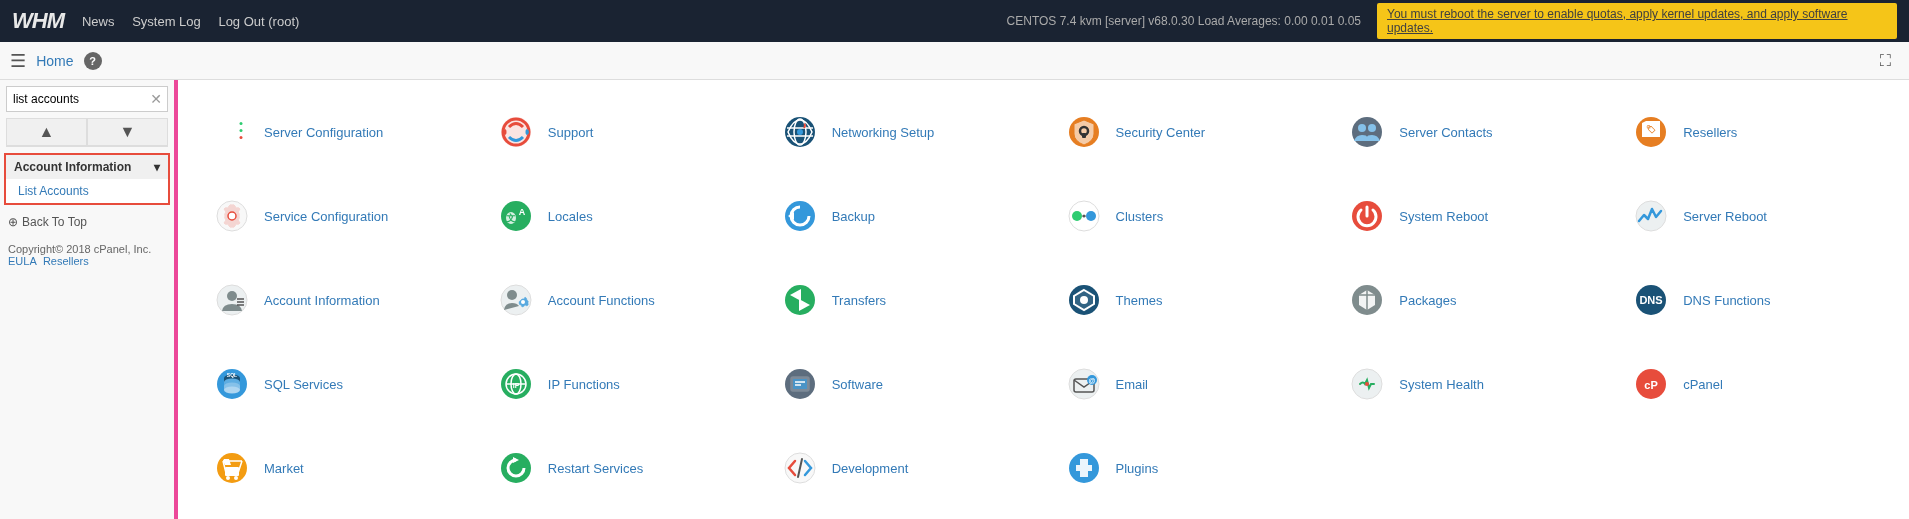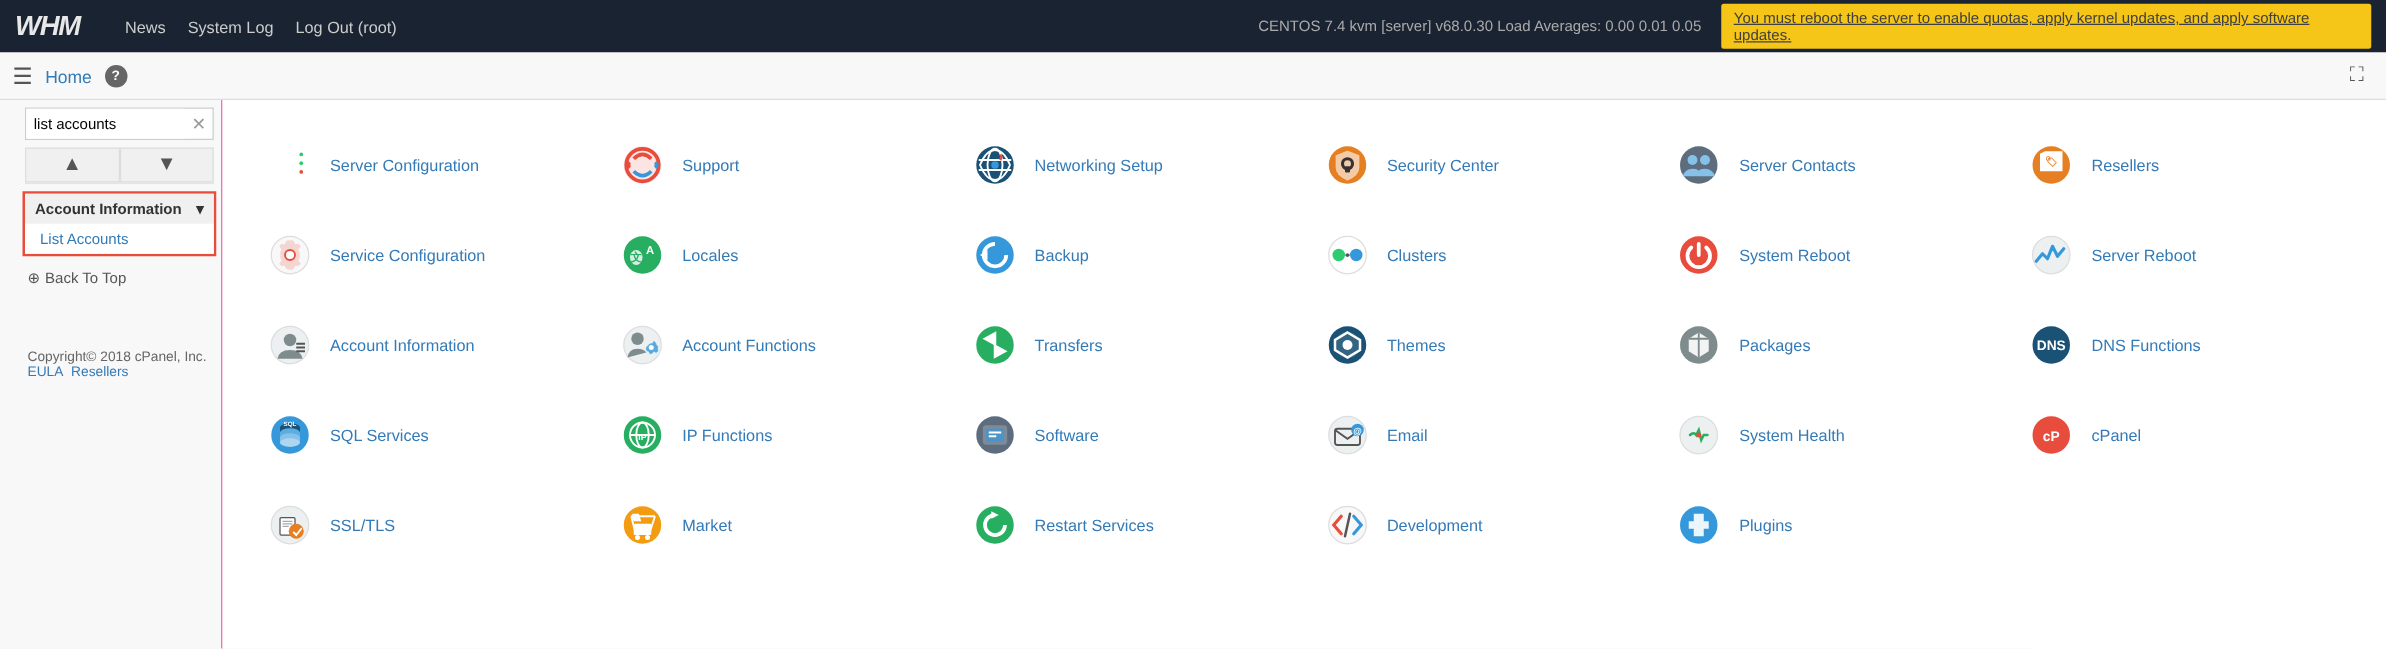--- a/index.html
+++ b/index.html
@@ -8,21 +8,21 @@
     
     .topbar {
       background: #1a2332;
       color: #ccc;
       display: flex;
       align-items: center;
       padding: 0 12px;
       height: 42px;
       justify-content: space-between;
     }
-    .topbar-left { display: flex; align-items: center; gap: 36px; }
+    .topbar-left { display: flex; align-items: center; gap: 18px; }
     .whm-logo {
       color: white;
       font-weight: bold;
       font-size: 22px;
       font-style: italic;
       letter-spacing: -1px;
     }
     .whm-logo span { color: #e8e8e8; }
     .topbar-nav a {
       color: #ccc;
@@ -63,25 +63,24 @@
     }
 
     
     .layout { display: flex; height: calc(100vh - 80px); overflow: hidden; }
 
     
     .sidebar {
       width: 178px;
       min-width: 178px;
       background: #f8f8f8;
-      border-right: 1px solid #ec4899;
+      border-right: 4px solid #ec4899;
       display: flex;
       flex-direction: column;
       overflow-y: auto;
-      padding-left: 14px;
     }
     .search-box {
       display: flex;
       align-items: center;
       border: 1px solid #ccc;
       margin: 6px;
       background: white;
     }
     .search-box input {
       border: none;
@@ -140,35 +139,34 @@
       color: #555;
       cursor: pointer;
       display: flex;
       align-items: center;
       gap: 4px;
     }
     .copyright {
       padding: 6px 8px;
       font-size: 11px;
       color: #666;
-      margin-top: 37px;
     }
     .copyright a { color: #337ab7; text-decoration: none; }
 
     
     .main-content {
       flex: 1;
       overflow-y: auto;
       padding: 16px 20px;
       background: white;
     }
     .grid {
       display: grid;
       grid-template-columns: repeat(6, 1fr);
-      gap: 0;
+      gap: 12px;
     }
     .grid-item {
       display: flex;
       align-items: center;
       gap: 10px;
       padding: 14px 12px;
       cursor: pointer;
       border-radius: 4px;
       transition: background 0.15s;
     }
@@ -521,34 +519,20 @@
             <svg width="34" height="34" viewBox="0 0 34 34">
               <circle cx="17" cy="17" r="15" fill="#e74c3c"></circle>
               <text x="17" y="22" text-anchor="middle" fill="white" font-size="11" font-weight="bold" font-family="Arial">cP</text>
             </svg>
           </div>
           <span class="grid-item-label">cPanel</span>
         </div>
         <div class="grid-item">
           <div class="icon-circle" style="background: transparent; overflow: hidden;">
             <svg width="34" height="34" viewBox="0 0 34 34">
-              <circle cx="17" cy="17" r="15" fill="#ecf0f1" stroke="#ddd"></circle>
-              <rect x="9" y="11" width="12" height="14" rx="1" fill="white" stroke="#555" stroke-width="1"></rect>
-              <line x1="11" y1="14" x2="19" y2="14" stroke="#aaa" stroke-width="1"></line>
-              <line x1="11" y1="16" x2="19" y2="16" stroke="#aaa" stroke-width="1"></line>
-              <line x1="11" y1="18" x2="16" y2="18" stroke="#aaa" stroke-width="1"></line>
-              <circle cx="22" cy="22" r="6" fill="#e67e22"></circle>
-              <path d="M20 23 L22 25 L26 20" stroke="white" stroke-width="1.5" fill="none" stroke-linecap="round"></path>
-            </svg>
-          </div>
-          <span class="grid-item-label">SSL/TLS</span>
-        </div>
-        <div class="grid-item">
-          <div class="icon-circle" style="background: transparent; overflow: hidden;">
-            <svg width="34" height="34" viewBox="0 0 34 34">
               <circle cx="17" cy="17" r="15" fill="#f39c12"></circle>
               <path d="M8 10 L9 8 L14 8 L16 14 L10 14 Z" fill="white"></path>
               <rect x="10" y="16" width="14" height="9" rx="1" fill="white"></rect>
               <circle cx="13" cy="27" r="2" fill="white"></circle>
               <circle cx="21" cy="27" r="2" fill="white"></circle>
               <line x1="8" y1="10" x2="27" y2="10" stroke="white" stroke-width="1.5"></line>
               <path d="M8 10 L11 22 L23 22 L27 10" stroke="white" stroke-width="1.5" fill="none"></path>
             </svg>
           </div>
           <span class="grid-item-label">Market</span>

